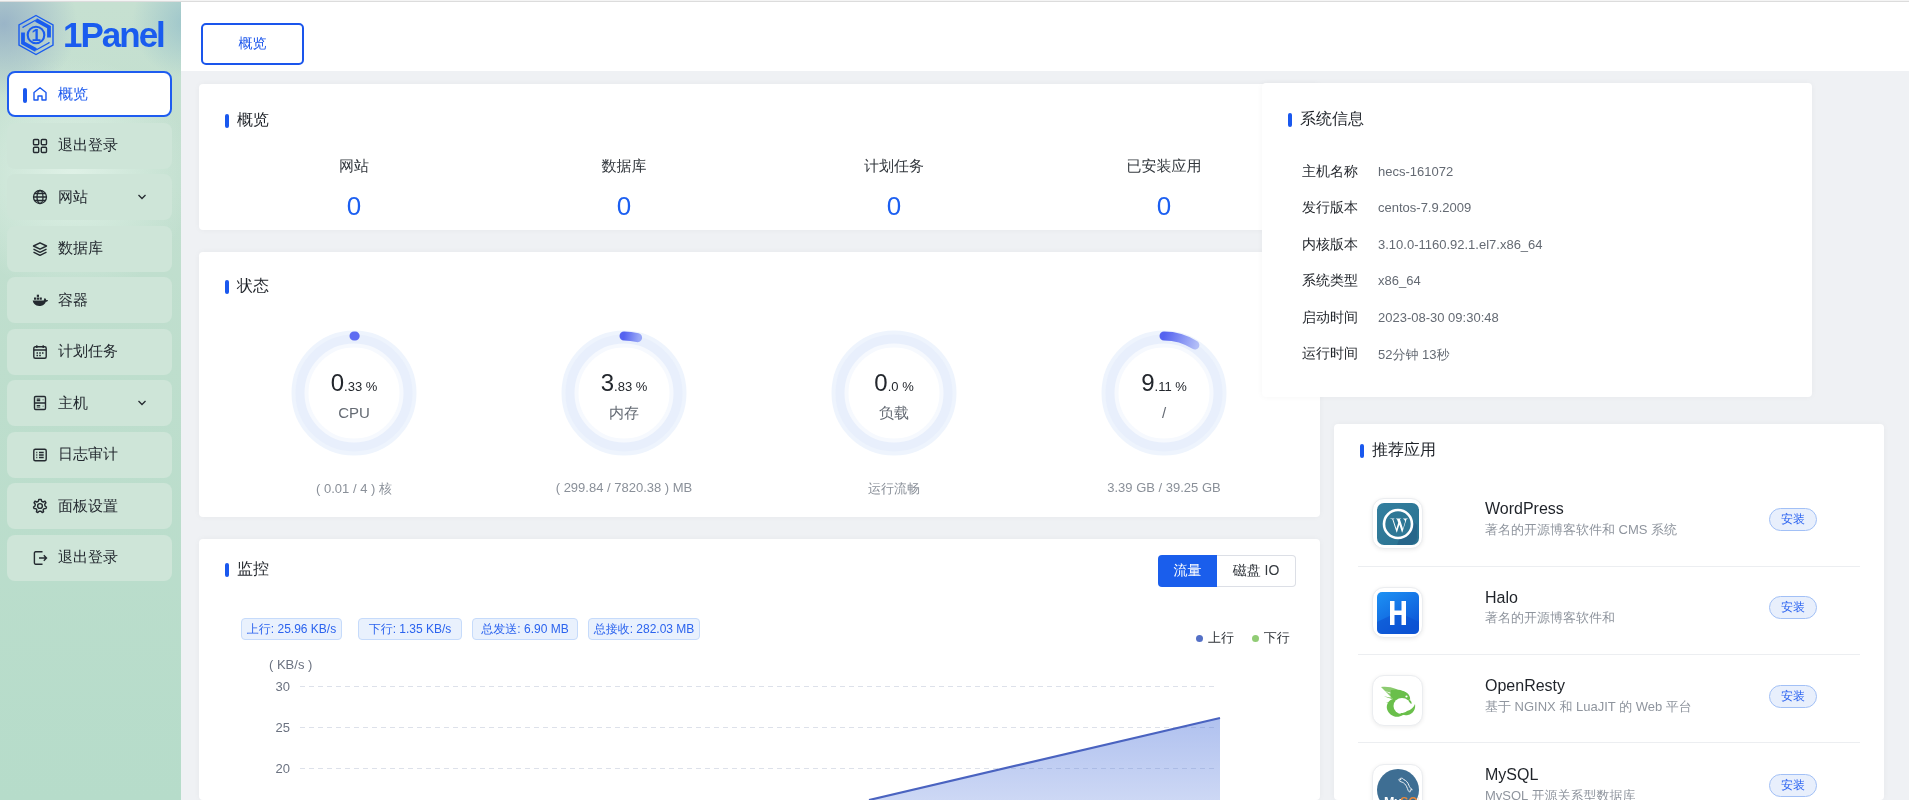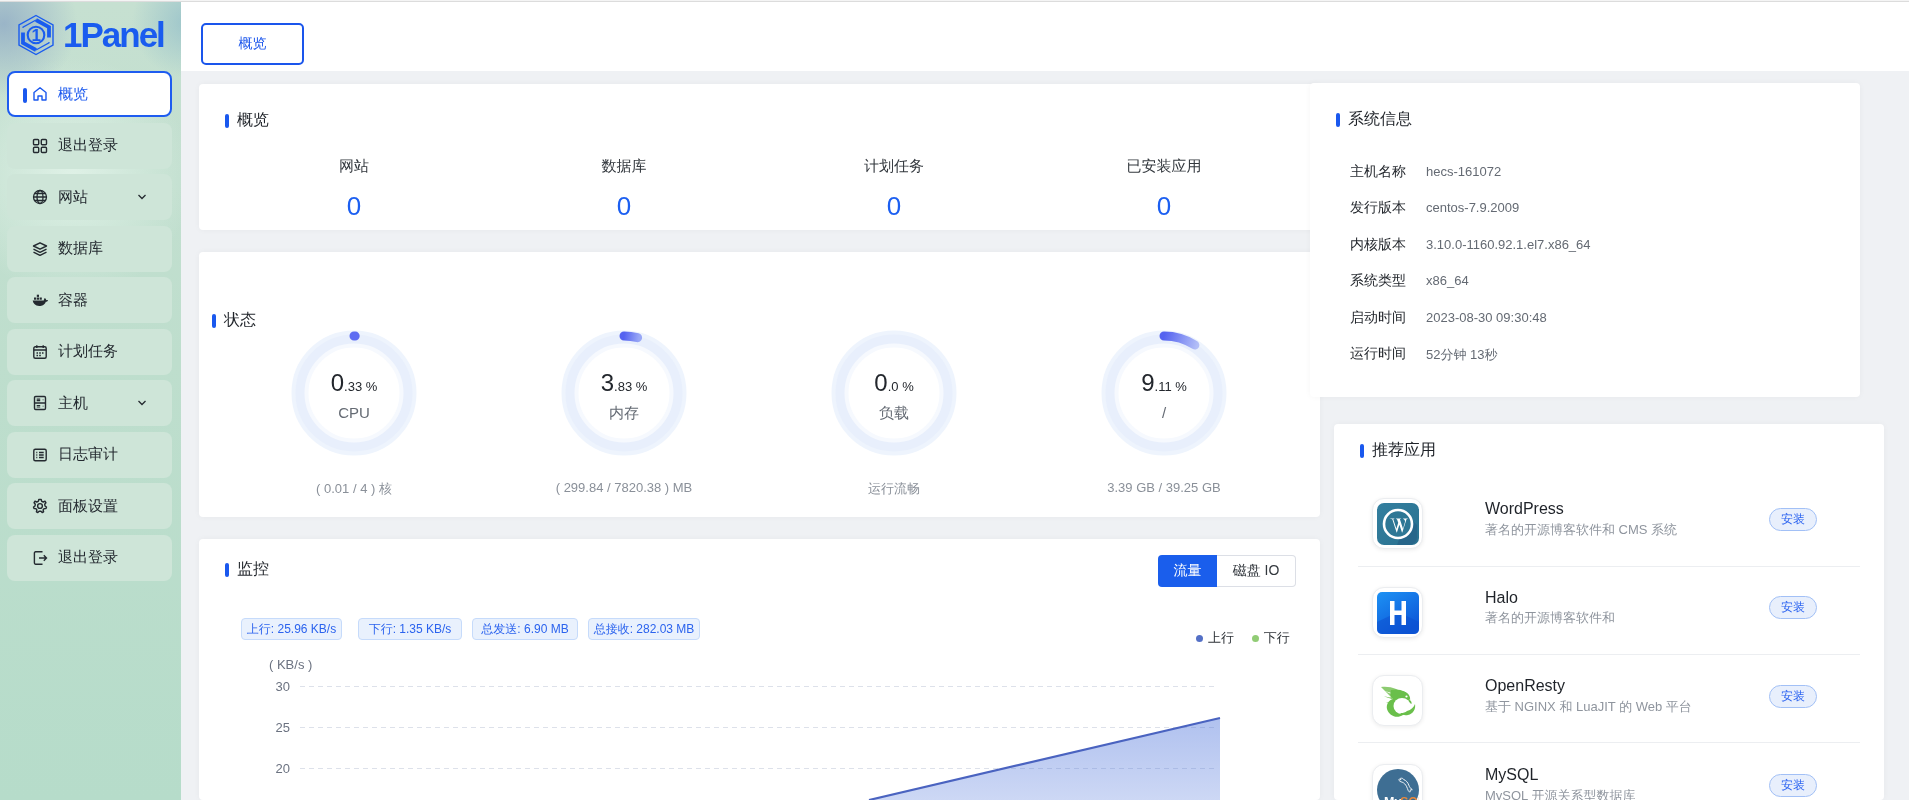--- a/index.html
+++ b/index.html
@@ -29,21 +29,21 @@
 .topbar { position:absolute; left:181px; top:2px; width:1728px; height:69px; background:#ffffff; }
 .tab { position:absolute; left:20px; top:21px; width:103px; height:42px; border:2px solid #1a55ec; border-radius:5px;
   color:#1a55ec; font-size:14px; display:flex; align-items:center; justify-content:center; background:#fff; }
 
 .card { position:absolute; background:#ffffff; border-radius:4px; box-shadow:0 0 6px rgba(0,0,0,0.04); }
 .ctitle { position:absolute; display:flex; align-items:center; font-size:16px; color:#1f2329; font-weight:normal; }
 .ctitle .cbar { width:4px; height:14px; border-radius:2px; background:#1a58ee; margin-right:8px; }
 #card-overview { left:199px; top:84px; width:1121px; height:146px; }
 #card-status   { left:199px; top:252px; width:1121px; height:265px; }
 #card-monitor  { left:199px; top:539px; width:1121px; height:261px; }
-#card-sys      { left:1310px; top:83px; width:550px; height:314px; }
+#card-sys      { left:1262px; top:83px; width:550px; height:314px; }
 #card-apps     { left:1334px; top:424px; width:550px; height:376px; }
 
 .statcol { position:absolute; width:270px; text-align:center; }
 .statlab { font-size:15px; color:#33383e; }
 .statnum { font-size:26px; color:#1c5ff1; margin-top:15px; }
 
 .gauge { position:absolute; width:140px; height:140px; }
 .gtext { position:absolute; width:140px; text-align:center; }
 .gcap  { position:absolute; width:270px; text-align:center; font-size:13px; color:#8a9099; }
 
@@ -188,21 +188,21 @@
       <div class="statlab">计划任务</div>
       <div class="statnum">0</div>
     </div>
   <div class="statcol" style="left:830px; top:73px;">
       <div class="statlab">已安装应用</div>
       <div class="statnum">0</div>
     </div>
 </div>
 
 <div class="card" id="card-status">
-  <div class="ctitle" style="left:13px; top:24px;margin-top:34px;"><span class="cbar"></span>状态</div>
+  <div class="ctitle" style="left:26px; top:24px;"><span class="cbar"></span>状态</div>
 
   <div class="gauge" style="left:85px; top:71px;">
     <svg width="140" height="140" viewBox="0 0 140 140">
       <defs></defs>
       <circle cx="70" cy="70" r="59" fill="none" stroke="#eef4fd" stroke-width="7"></circle>
       <circle cx="70" cy="70" r="53.5" fill="none" stroke="#e8effc" stroke-width="10"></circle>
       <circle cx="70" cy="70" r="47.5" fill="none" stroke="#f6f9fe" stroke-width="4"></circle>
       <path d="M70 13 A57 57 0 0 1 71.2 13.01" fill="none" stroke="#5d6cf2" stroke-width="9" stroke-linecap="round"></path>
     </svg>
     <div class="gtext" style="top:46px; font-size:24px; color:#23272d;">0<span style="font-size:13px;">.33 %</span></div>

